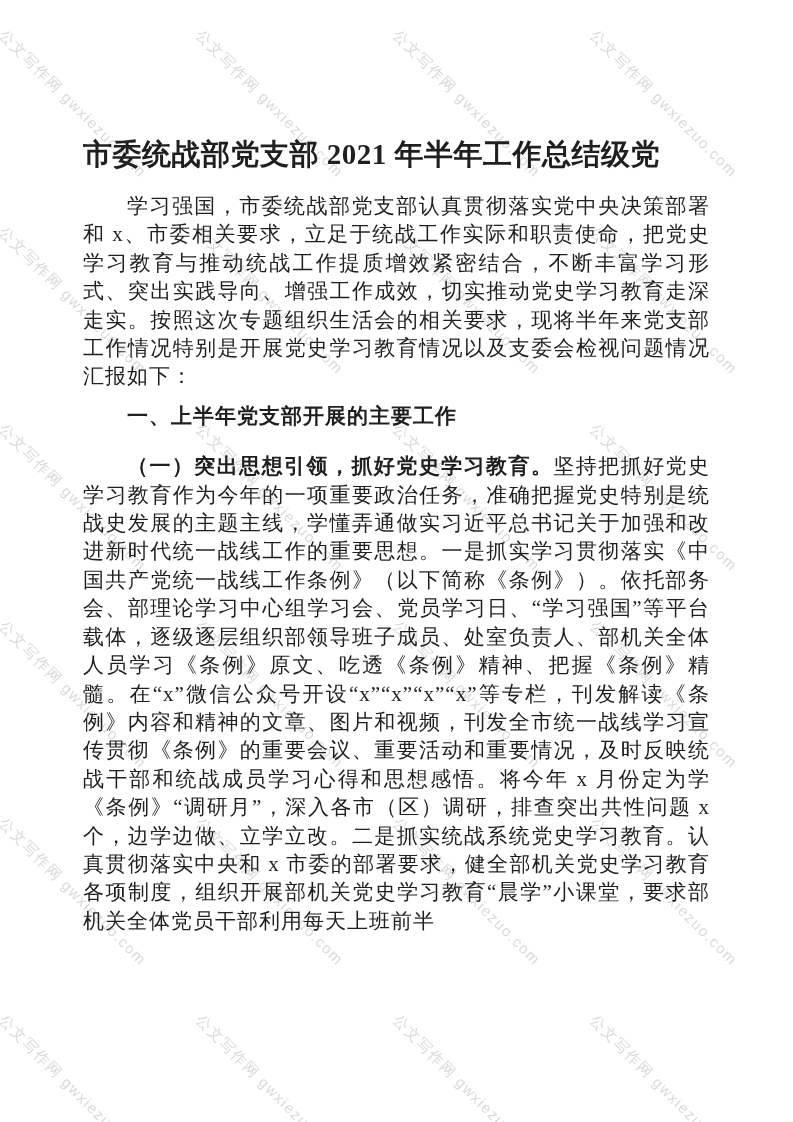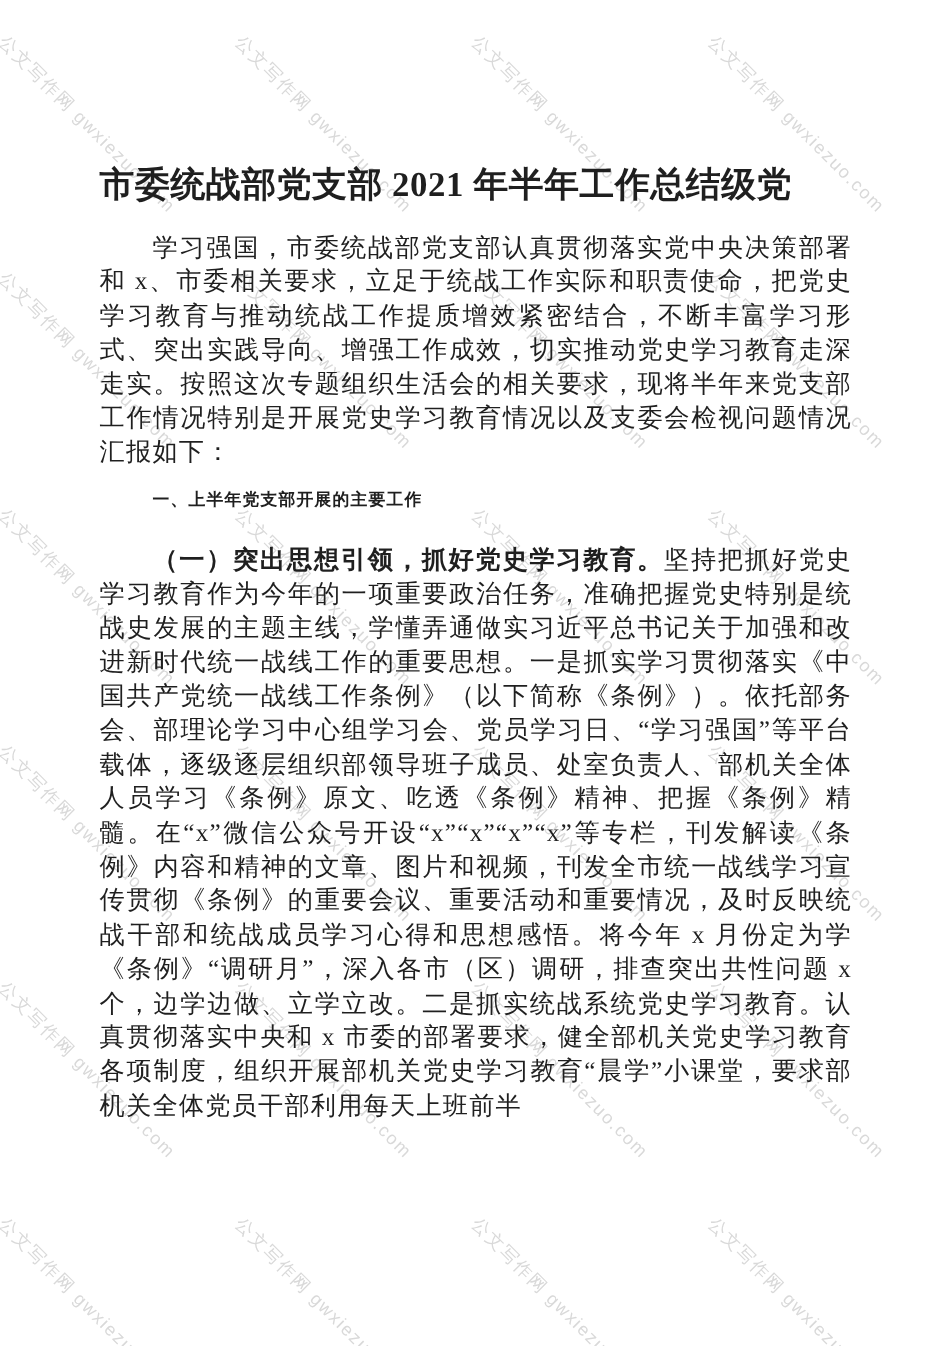--- a/index.html
+++ b/index.html
@@ -40,21 +40,21 @@
     margin:0;
     font-size:21px;
     line-height:28.4px;
     letter-spacing:1px;
     text-align:justify;
     text-indent:44px;
     font-family:"Liberation Serif", serif;
   }
   .section-heading {
     margin:11px 0 22px 0;
-    font-size:14px;
+    font-size:21px;
     line-height:28.4px;
     letter-spacing:1px;
     font-weight:bold;
     text-indent:44px;
     font-family:"Liberation Sans", sans-serif;
   }
   .lead-bold { font-weight:bold; }
 </style>
 </head>
 <body>

